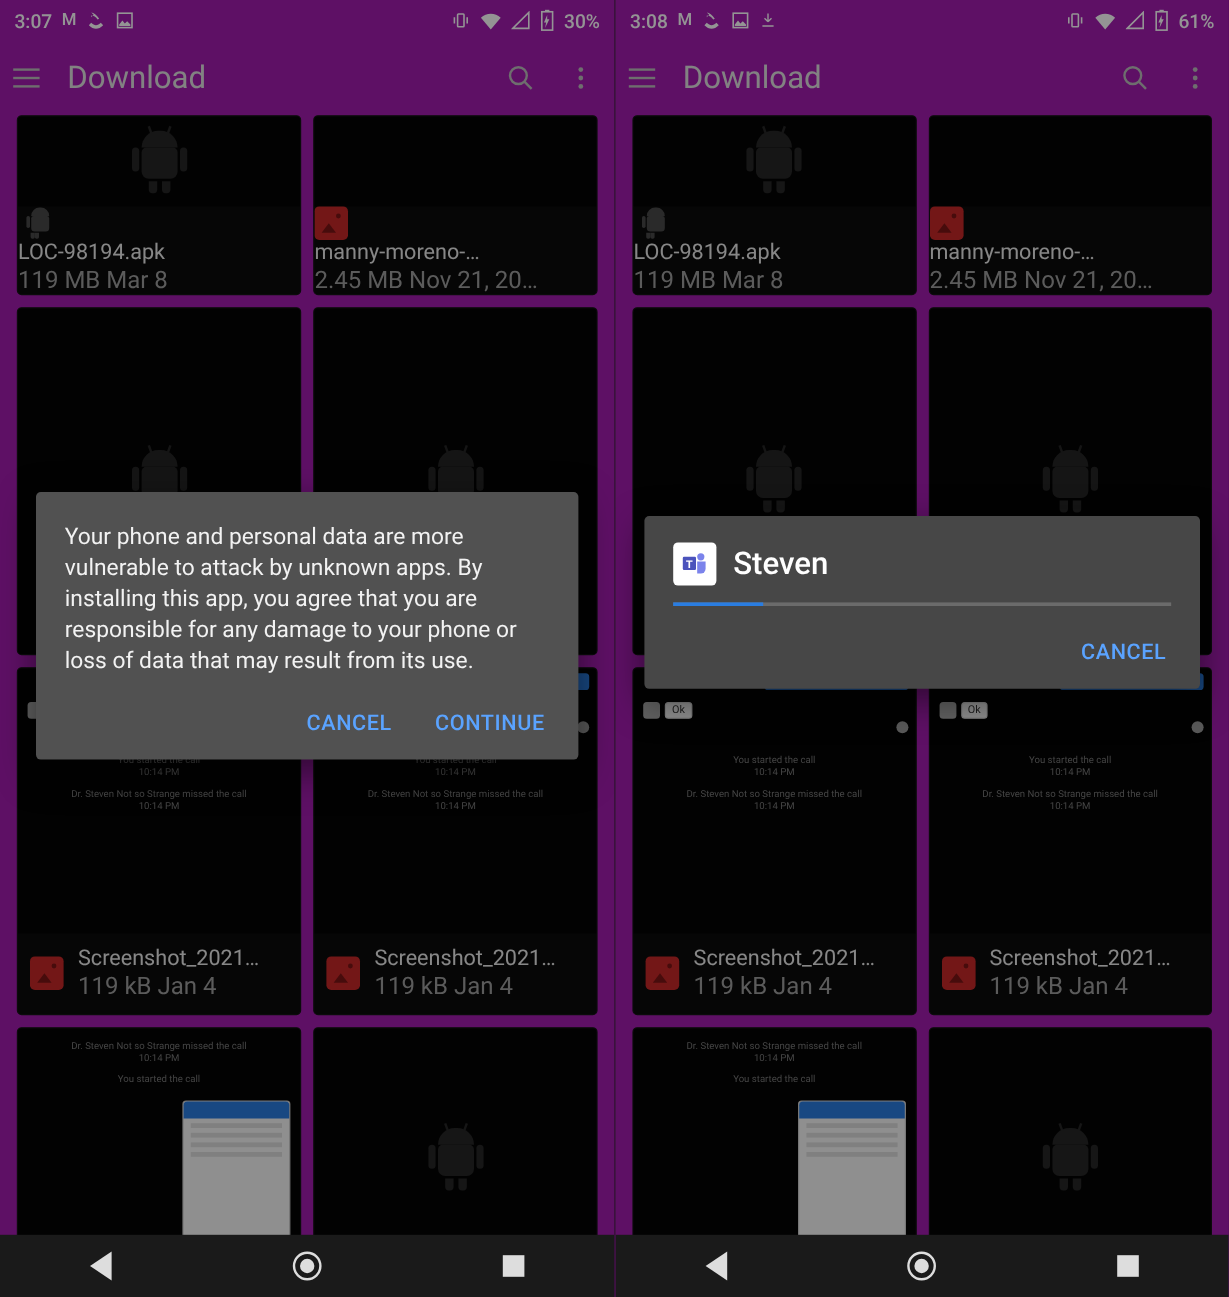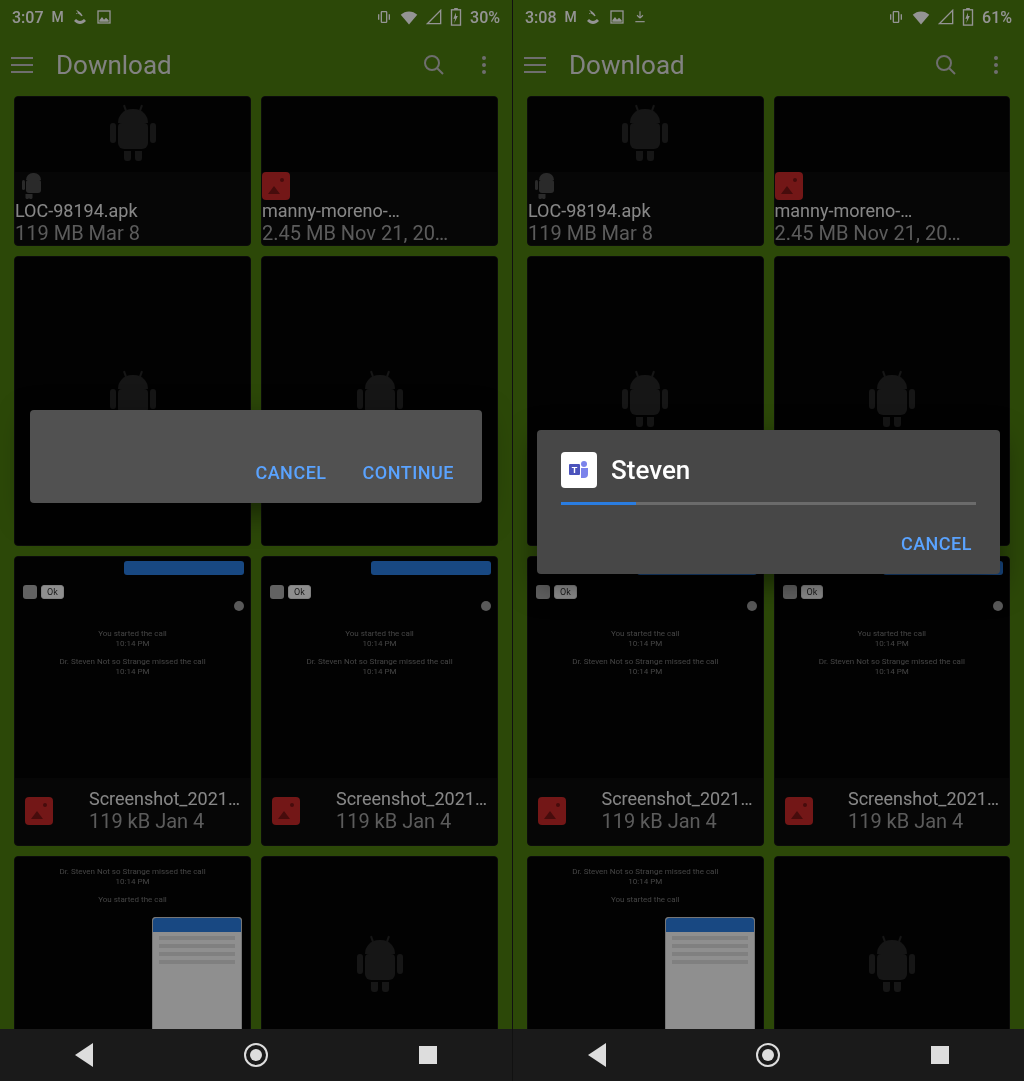--- a/index.html
+++ b/index.html
@@ -9,21 +9,21 @@
     width: 1024px;
     height: 1081px;
     display: flex;
     color: #fff;
     overflow: hidden;
   }
   .pane {
     width: 512px;
     height: 1081px;
     position: relative;
-    background: #4d7c0f;
+    background: #a21caf;
     overflow: hidden;
   }
   .pane + .pane { border-left: 1px solid #111; }
 
   
   .status {
     height: 34px;
     display: flex;
     align-items: center;
     justify-content: space-between;
@@ -65,21 +65,21 @@
     border-radius: 4px;
     overflow: hidden;
     display: flex; flex-direction: column;
     height: 290px;
     border: 1px solid #141414;
   }
   .card.apk .thumb, .card.apk2 .thumb { display: flex; align-items: center; justify-content: center; }
   .card .thumb { flex: 1; background: #050505; position: relative; overflow: hidden; }
   .card .meta {
     padding: 10px 10px 12px 10px;
-    display: flex; align-items: center; gap: 12px; justify-content: space-between;
+    display: flex; align-items: center; gap: 12px;
   }
   .card .meta .txt { overflow: hidden; }
   .fname { font-size: 18px; color: #e8e8e8; white-space: nowrap; overflow: hidden; text-overflow: ellipsis; }
   .fsub { font-size: 20px; color: #9e9e9e; white-space: nowrap; overflow: hidden; text-overflow: ellipsis; }
   .type-icon { width: 28px; height: 28px; border-radius: 4px; flex-shrink: 0; display:flex; align-items:center; justify-content:center; }
   .type-apk { background: transparent; }
   .type-img { background: #c62828; position: relative; }
   .type-img::after { content:''; position:absolute; left:6px; bottom:6px; border-left:6px solid transparent; border-right:6px solid transparent; border-bottom:8px solid #7a1616;}
   .type-img::before { content:''; position:absolute; right:6px; top:6px; width:4px; height:4px; background:#7a1616; border-radius:50%;}
 
@@ -386,20 +386,21 @@
             <div class="arm ar"></div>
             <div class="leg ll"></div>
             <div class="leg lr"></div>
           </div>
         </div>
     </div>
   </div>
 
   <div class="scrim"></div>
   <div class="dialog warn">
+    <p>Your phone and personal data are more vulnerable to attack by unknown apps. By installing this app, you agree that you are responsible for any damage to your phone or loss of data that may result from its use.</p>
     <div class="actions">
       <div class="btn">CANCEL</div>
       <div class="btn">CONTINUE</div>
     </div>
   </div>
 
   <div class="navbar">
     <div class="nav-back"></div>
     <div class="nav-home"></div>
     <div class="nav-recent"></div>

